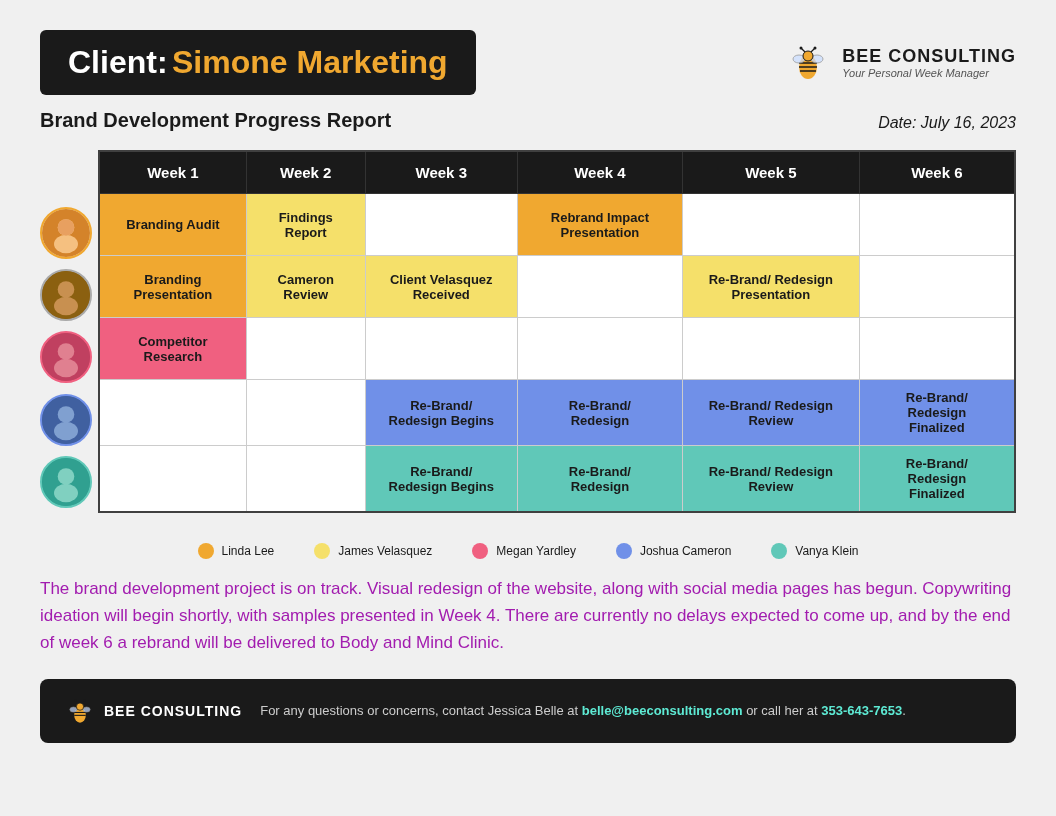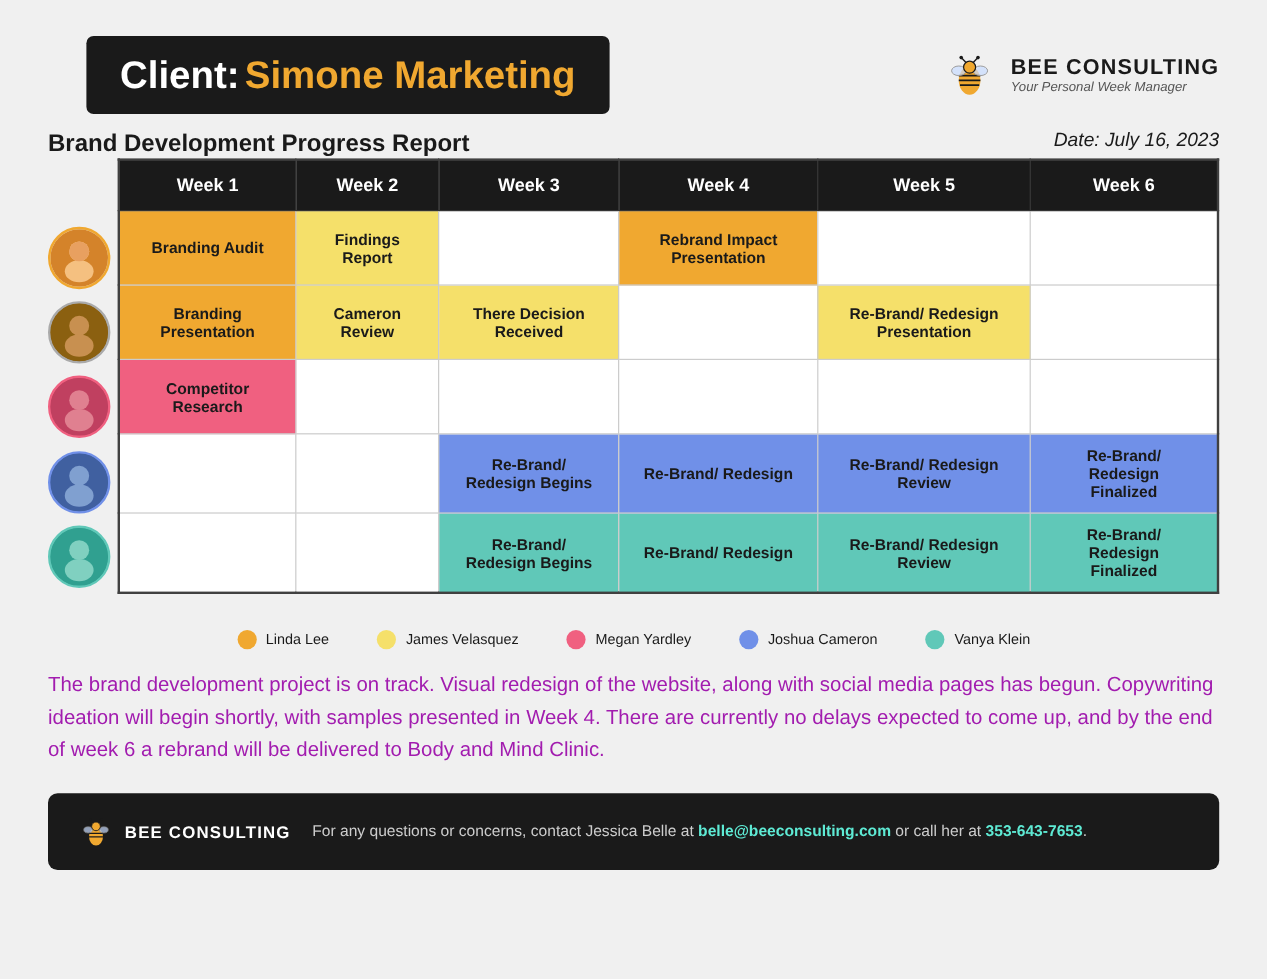--- a/index.html
+++ b/index.html
@@ -17,21 +17,20 @@
       background: #f0f0f0;
       width: 100%;
       max-width: 1056px;
     }
     
     .header-row {
       display: flex;
       justify-content: space-between;
       align-items: center;
       margin-bottom: 14px;
-      margin-left: 32px;
     }
     .title-box {
       background: #1a1a1a;
       border-radius: 6px;
       padding: 14px 28px;
       display: inline-block;
     }
     .title-box .client-label {
       color: #fff;
       font-size: 32px;
@@ -58,21 +57,22 @@
       letter-spacing: 1px;
     }
     .logo-text .tagline {
       font-size: 11px;
       color: #555;
       font-style: italic;
     }
     .subtitle-row {
       display: flex;
       justify-content: space-between;
-      align-items: flex-start;
+      align-items: flex-end;
+      margin-bottom: 18px;
     }
     .report-title {
       font-size: 20px;
       font-weight: 700;
       color: #1a1a1a;
     }
     .date-label {
       font-size: 16px;
       font-style: italic;
       color: #1a1a1a;
@@ -296,21 +296,21 @@
             <td class="cell-orange">Branding Audit</td>
             <td class="cell-yellow">Findings Report</td>
             <td class="cell-empty"></td>
             <td class="cell-orange">Rebrand Impact Presentation</td>
             <td class="cell-empty"></td>
             <td class="cell-empty"></td>
           </tr>
           <tr>
             <td class="cell-orange">Branding Presentation</td>
             <td class="cell-yellow">Cameron Review</td>
-            <td class="cell-yellow">There Decision Received</td>
+            <td class="cell-yellow">Client Velasquez Received</td>
             <td class="cell-empty"></td>
             <td class="cell-yellow">Re-Brand/ Redesign Presentation</td>
             <td class="cell-empty"></td>
           </tr>
           <tr>
             <td class="cell-pink">Competitor Research</td>
             <td class="cell-empty"></td>
             <td class="cell-empty"></td>
             <td class="cell-empty"></td>
             <td class="cell-empty"></td>

